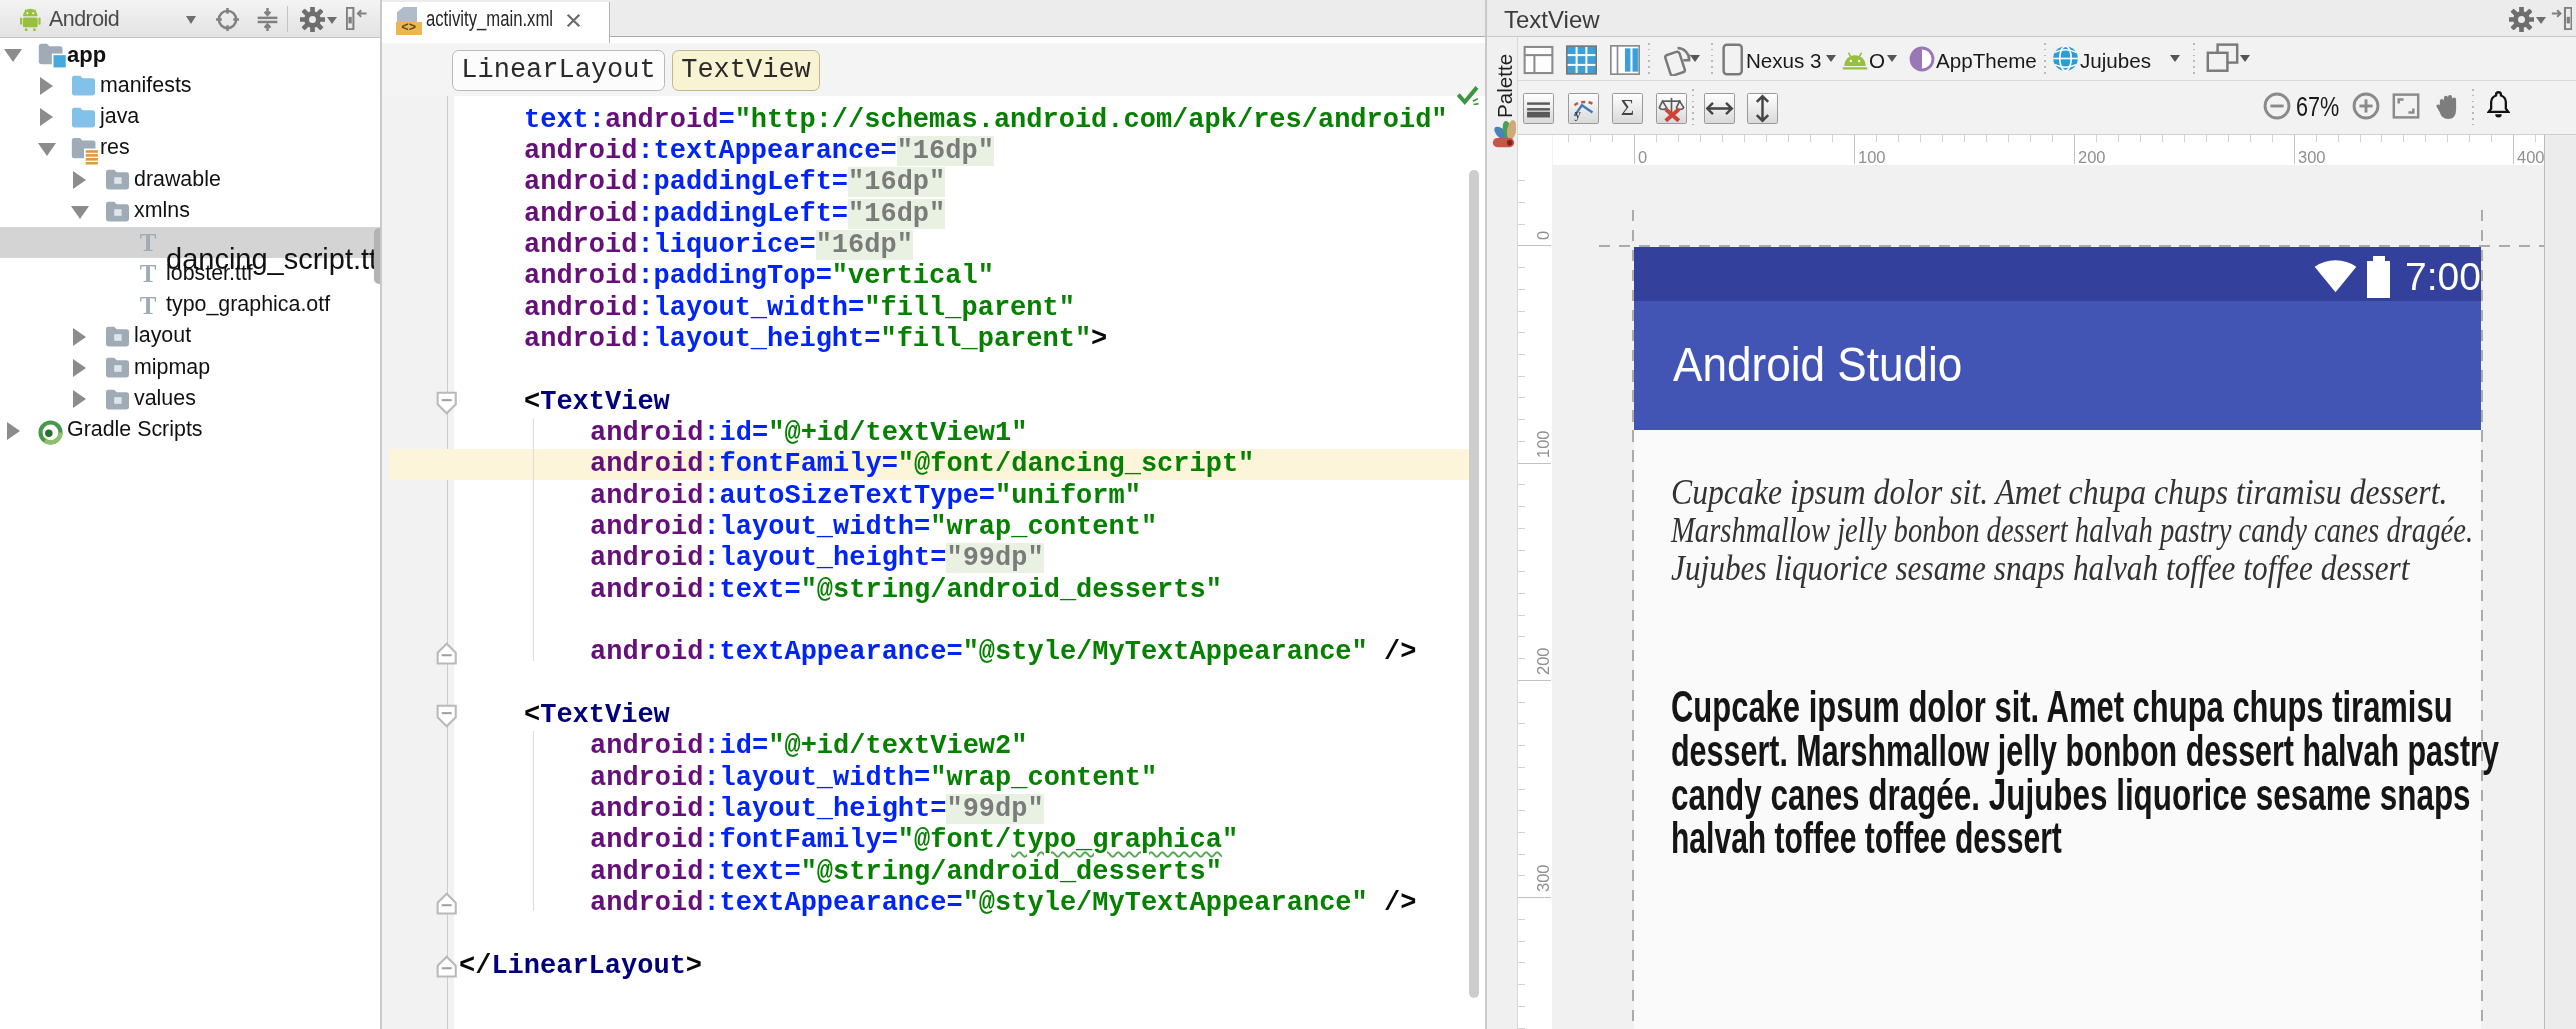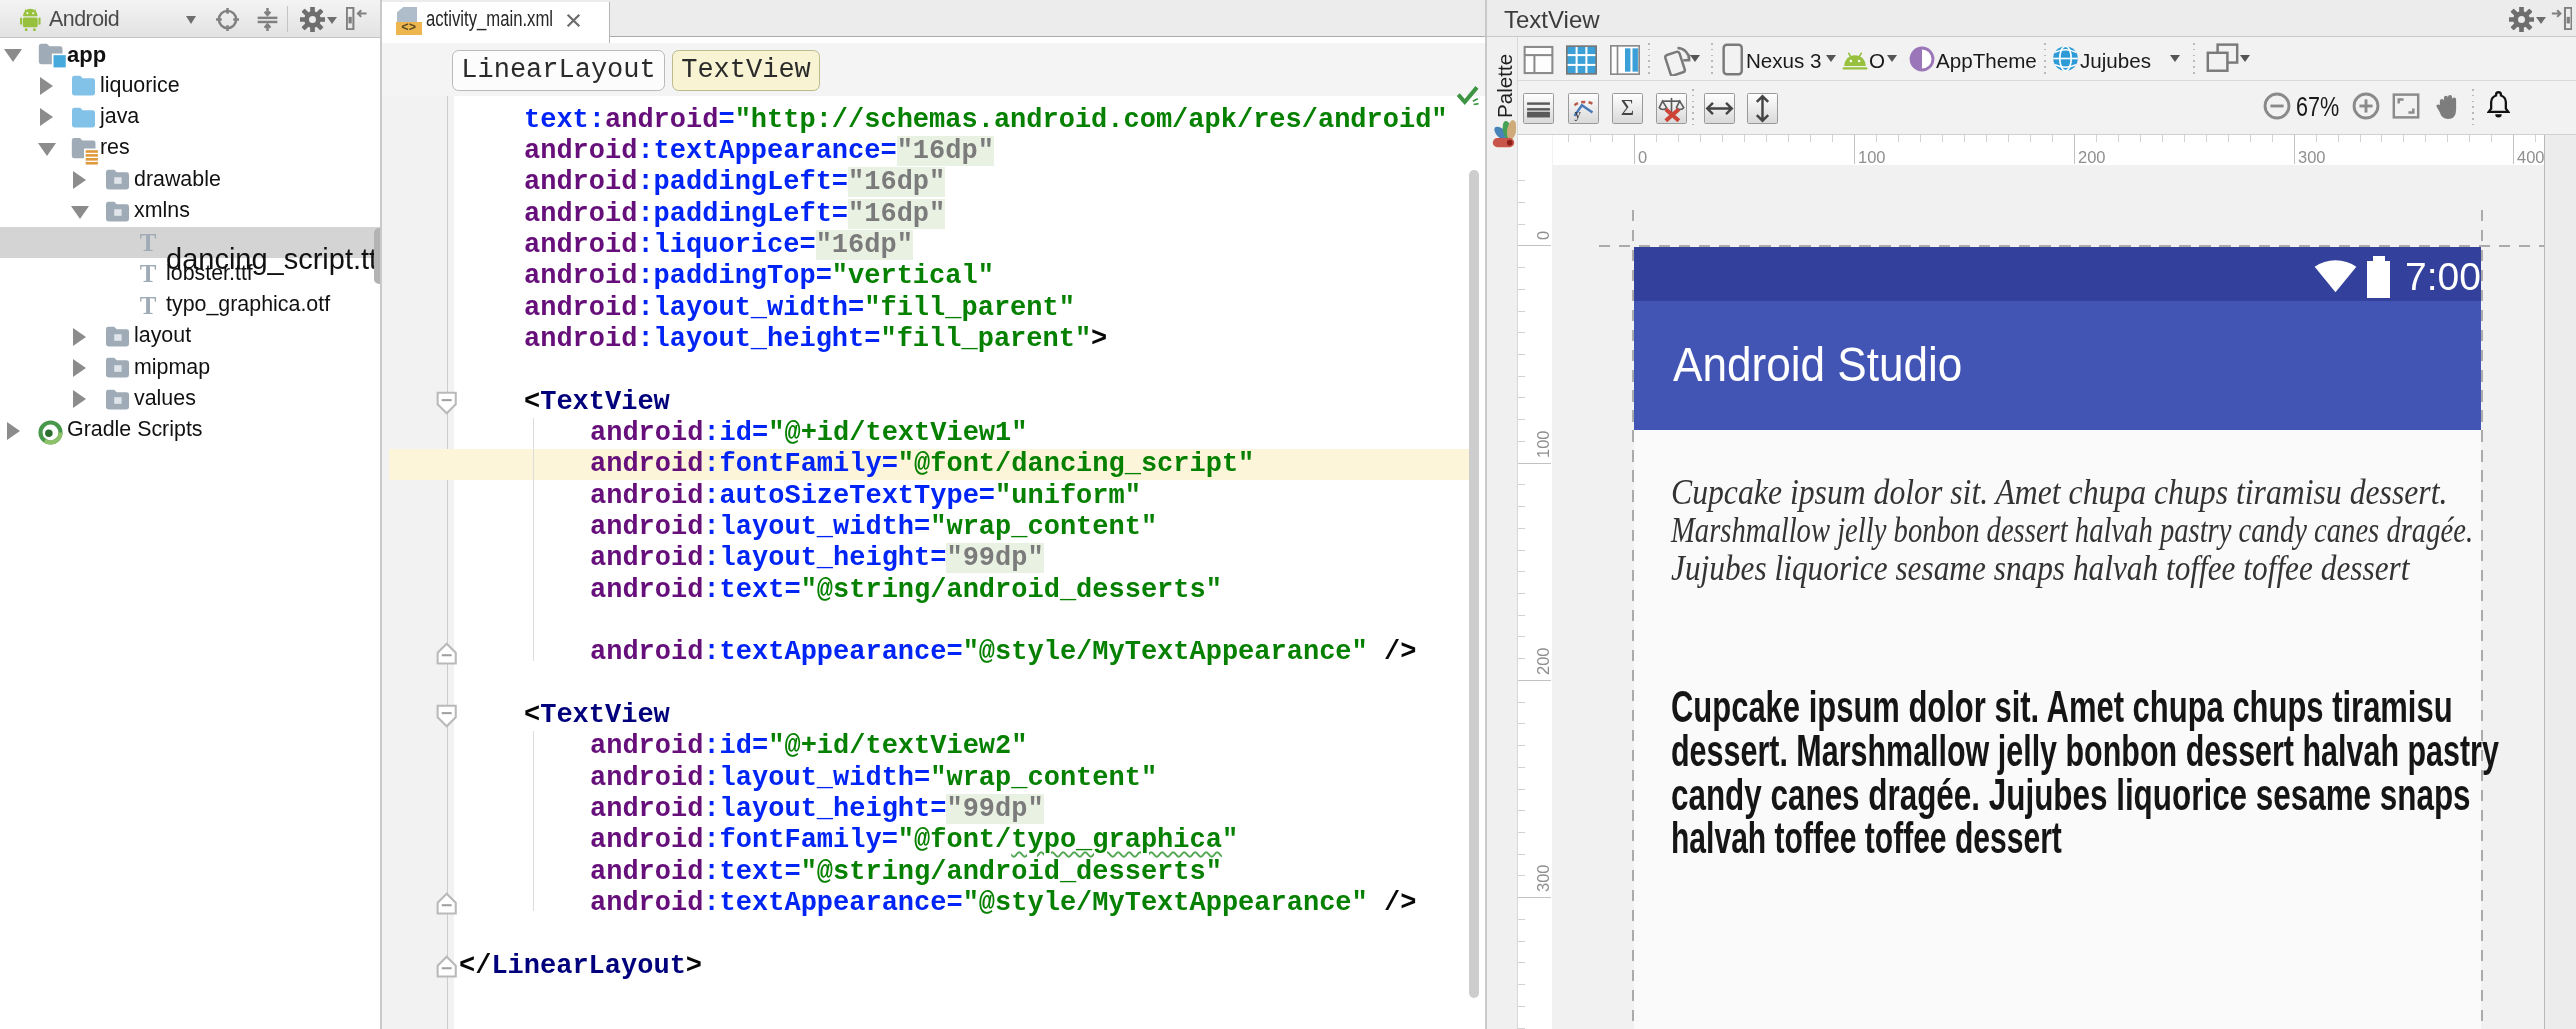--- a/index.html
+++ b/index.html
@@ -78,21 +78,21 @@
 <svg class="abs" style="left:38px;top:3.3px;" width="31" height="28" viewBox="0 0 38 34">
       <path d="M1 5 Q1 2 4 2 L11 2 L14 5 L27 5 Q30 5 30 8 L30 24 Q30 27 27 27 L4 27 Q1 27 1 24 Z" fill="#9fabb6"></path>
       <rect x="17" y="14" width="19" height="19" fill="#fff"></rect>
       <rect x="19" y="16" width="15" height="15" fill="#47aadc"></rect>
     </svg>
 <div class="abs" style="left:67px;top:2.5px;font-size:22px;font-weight:bold;color:#111;">app</div>
 <div class="abs" style="left:40px;top:38px;width:0;height:0;border-left:13px solid #8c8c8c;border-top:9px solid transparent;border-bottom:9px solid transparent;"></div>
 <svg class="abs" style="left:71px;top:36px;" width="25" height="21.4" viewBox="0 0 30 26">
       <path d="M1 4 Q1 1 4 1 L11 1 L14 4 L26 4 Q29 4 29 7 L29 22 Q29 25 26 25 L4 25 Q1 25 1 22 Z" fill="#82c2e8"></path>
     </svg>
-<div class="abs" style="left:100px;top:34px;font-size:21.4px;font-weight:normal;color:#111;">liquorice</div>
+<div class="abs" style="left:100px;top:34px;font-size:21.4px;font-weight:normal;color:#111;">manifests</div>
 <div class="abs" style="left:40px;top:69px;width:0;height:0;border-left:13px solid #8c8c8c;border-top:9px solid transparent;border-bottom:9px solid transparent;"></div>
 <svg class="abs" style="left:71px;top:68px;" width="25" height="21.4" viewBox="0 0 30 26">
       <path d="M1 4 Q1 1 4 1 L11 1 L14 4 L26 4 Q29 4 29 7 L29 22 Q29 25 26 25 L4 25 Q1 25 1 22 Z" fill="#82c2e8"></path>
     </svg>
 <div class="abs" style="left:100px;top:65px;font-size:21.4px;font-weight:normal;color:#111;">java</div>
 <div class="abs" style="left:38px;top:104px;width:0;height:0;border-top:13px solid #8c8c8c;border-left:9px solid transparent;border-right:9px solid transparent;"></div>
 <svg class="abs" style="left:71px;top:97px;" width="31" height="30" viewBox="0 0 38 36">
       <path d="M1 5 Q1 2 4 2 L11 2 L14 5 L27 5 Q30 5 30 8 L30 24 Q30 27 27 27 L4 27 Q1 27 1 24 Z" fill="#9fabb6"></path>
       <rect x="16" y="15" width="19" height="19" fill="#fff"></rect>
       <g fill="#e0993c">

